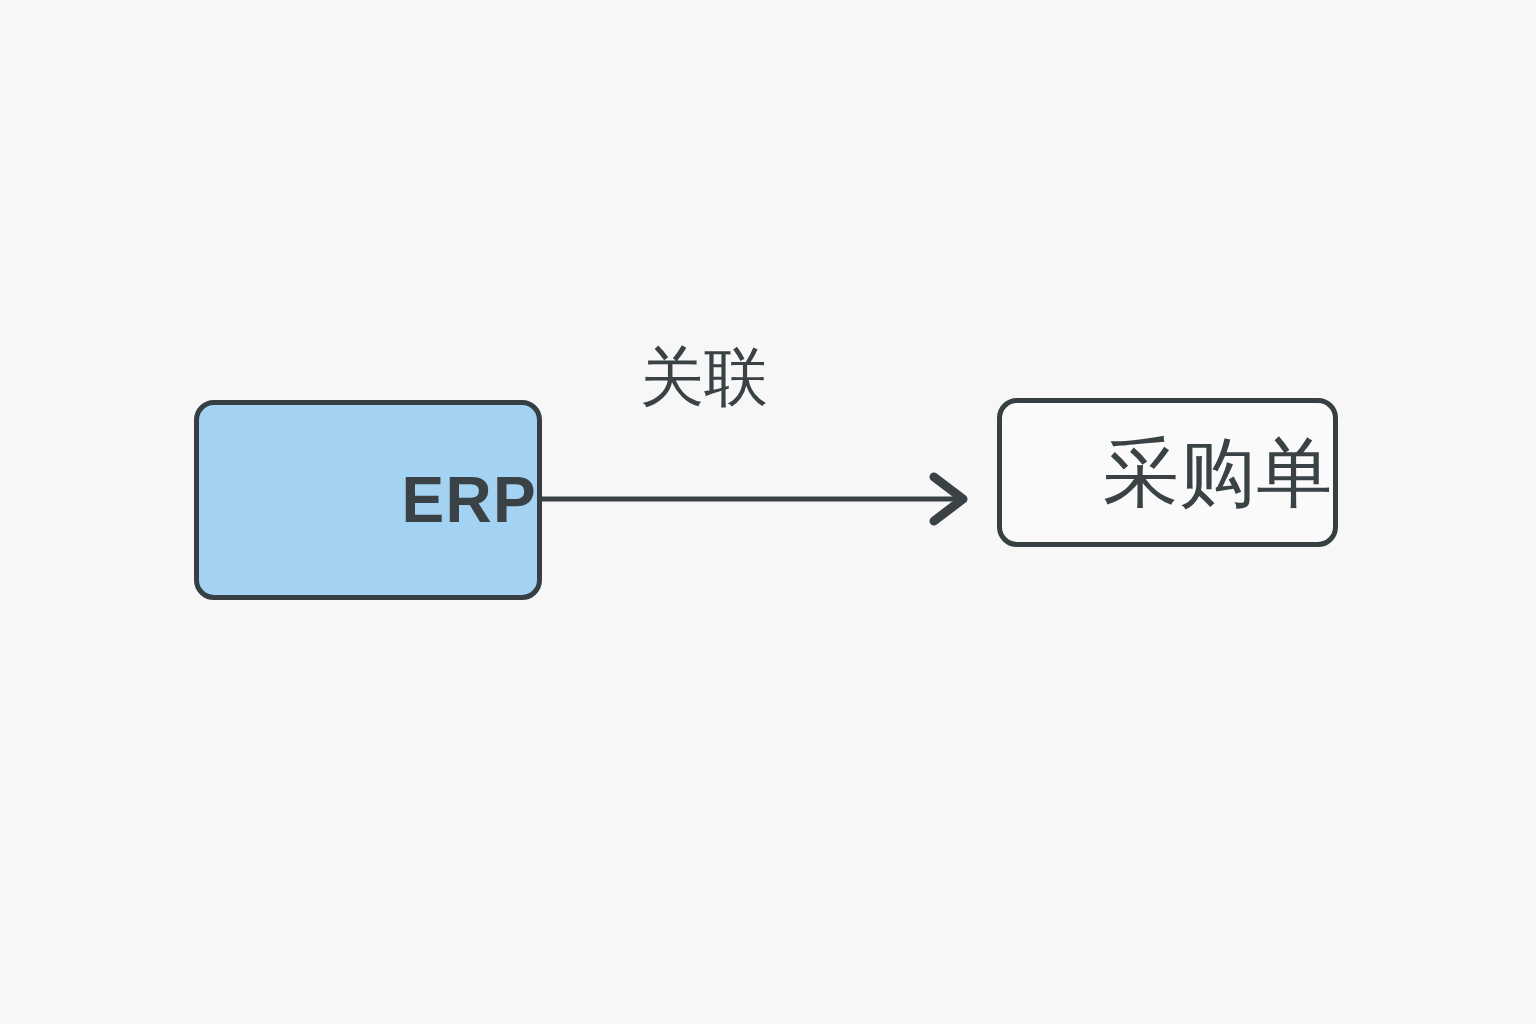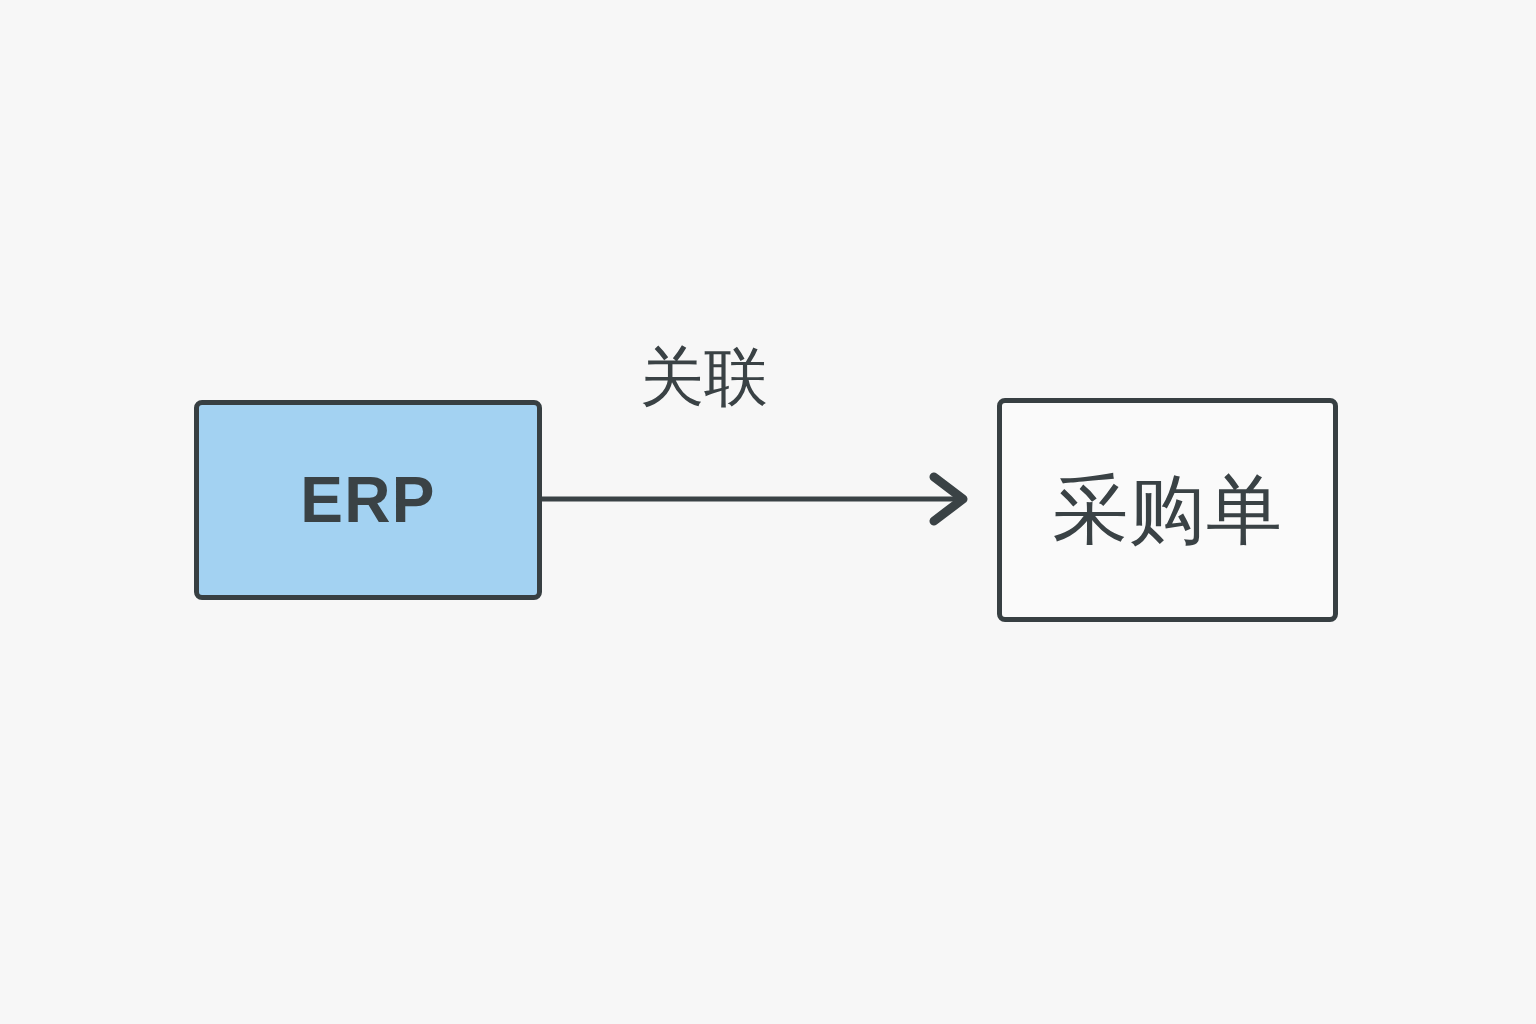--- a/index.html
+++ b/index.html
@@ -21,24 +21,24 @@
     height: 1024px;
     background: #f7f7f7;
   }
 
   
   .node {
     position: absolute;
     box-sizing: border-box;
     display: flex;
     align-items: center;
-    justify-content: center;
+    justify-content: flex-end;
     border-style: solid;
     border-width: 5px;
-    border-radius: 8px;
+    border-radius: 20px;
   }
 
   .node-label {
     display: block;
     line-height: 1;
     white-space: nowrap;
     letter-spacing: 0.01em;
   }
 
   
@@ -55,21 +55,21 @@
     font-weight: 700;
     color: #3a4245;
     letter-spacing: 0.02em;
   }
 
   
   #node-purchase-order {
     left: 997px;
     top: 398px;
     width: 341px;
-    height: 224px;
+    height: 149px;
     background: #fafafa;
     border-color: #373f42;
   }
   #node-purchase-order .node-label {
     font-size: 76px;
     font-weight: 500;
     color: #3a4245;
     letter-spacing: 0.01em;
   }
 

